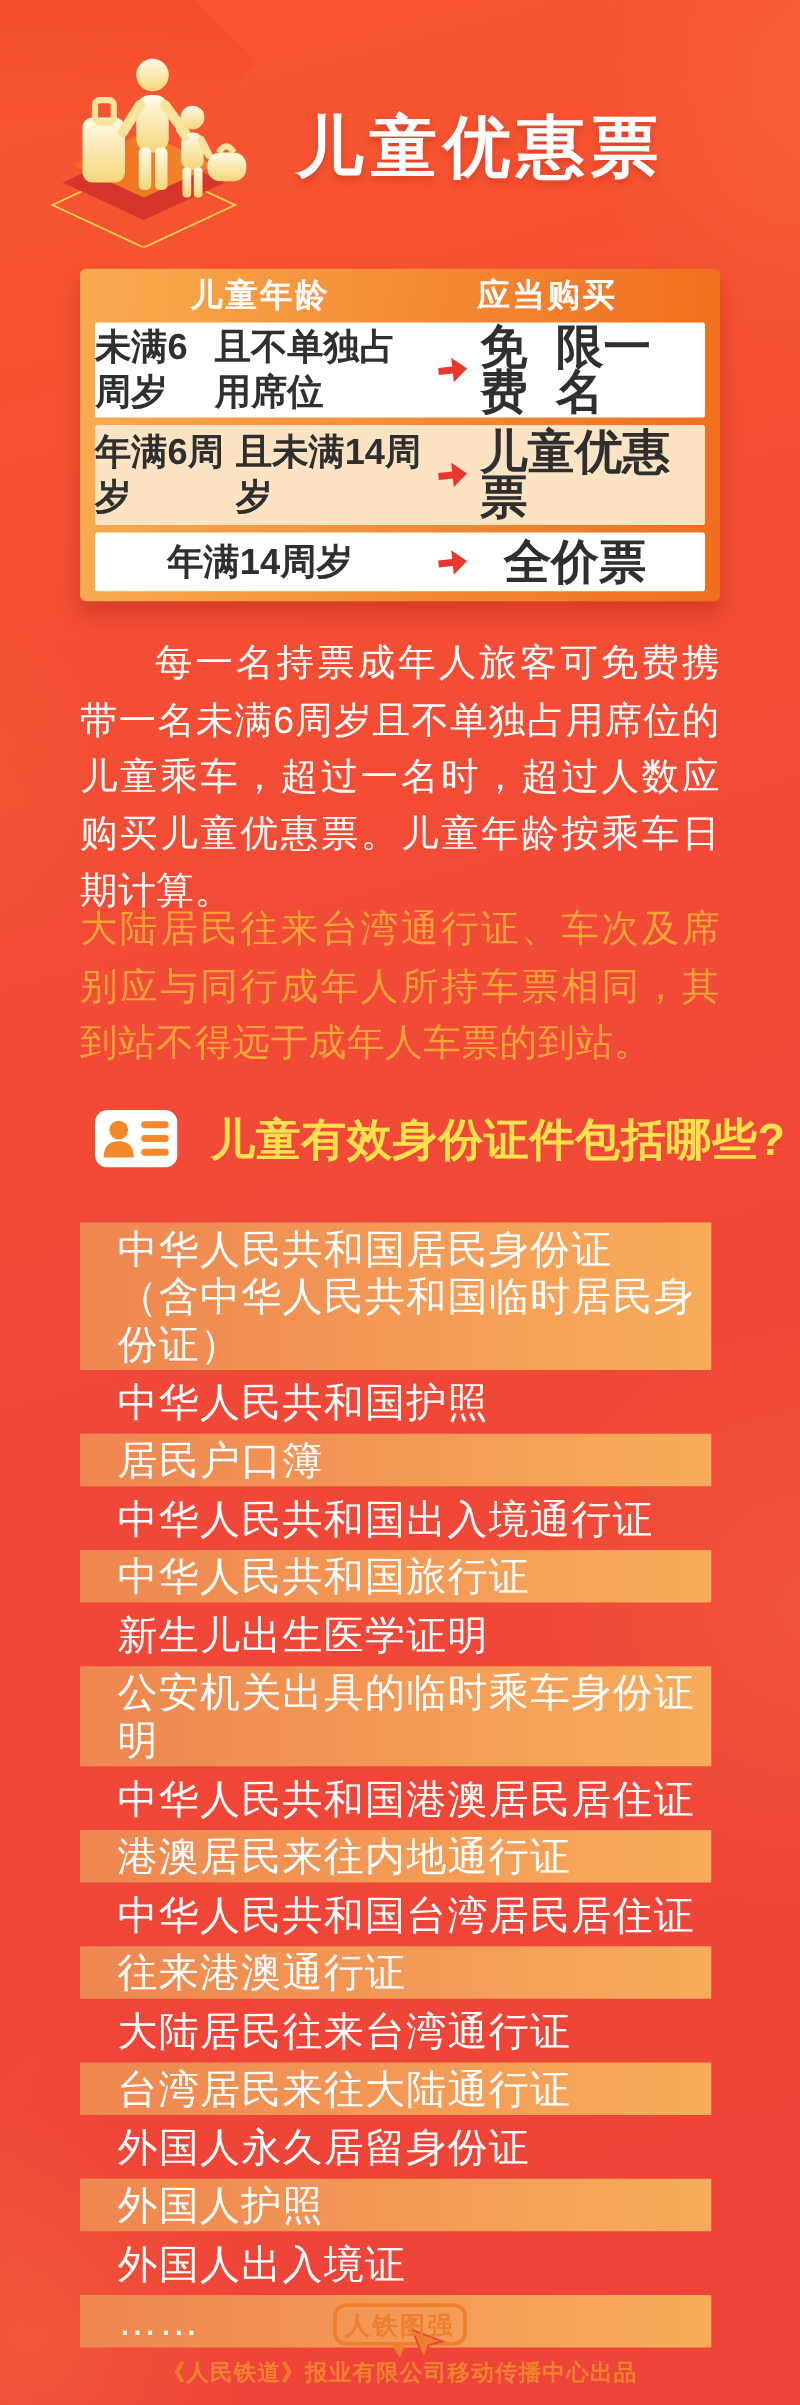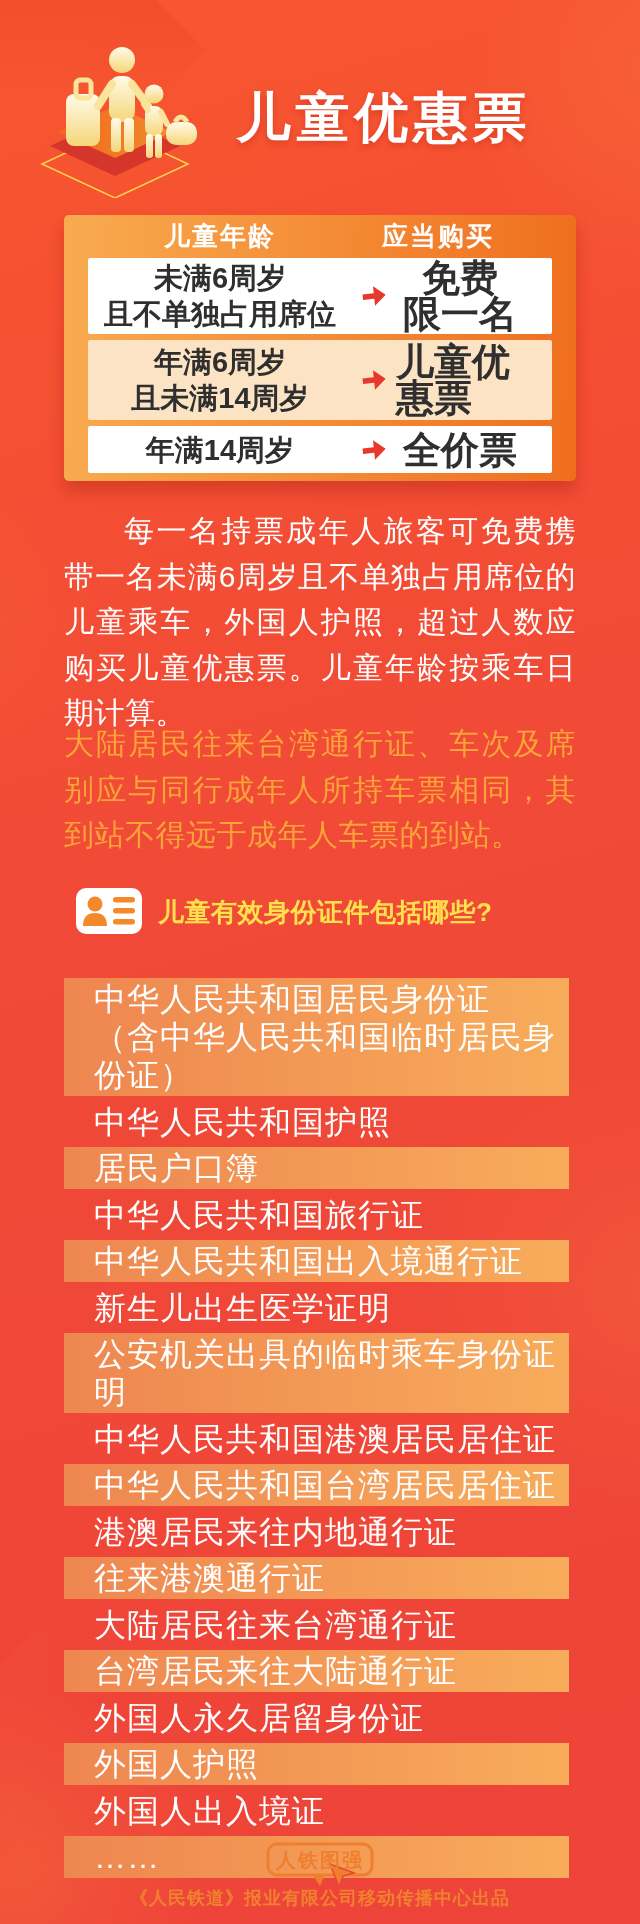--- a/index.html
+++ b/index.html
@@ -22,45 +22,45 @@
 
   
   .header-icon{position:absolute;left:40px;top:18px;width:160px;height:180px;}
   .page-title{position:absolute;left:200px;top:82px;width:368px;text-align:center;
     color:#ffffff;font-size:54px;font-weight:900;letter-spacing:5px;
     text-shadow:0 3px 6px rgba(170,30,15,0.35);white-space:nowrap;}
 
   
   .fare-table{position:absolute;left:64px;top:215px;width:512px;box-sizing:border-box;
     background:linear-gradient(92deg,#f9ab4f 0%,#ef6e1e 100%);
-    border-radius:5px;padding:0 24px 8px;box-shadow:0 10px 16px rgba(150,20,10,0.30);}
+    border-radius:5px;padding:0 12px 8px;box-shadow:0 10px 16px rgba(150,20,10,0.30);}
   .t-header{height:43px;display:flex;align-items:center;}
   .t-h-cell{color:#ffffff;font-size:26px;font-weight:800;letter-spacing:2px;text-align:center;}
   .t-h-cell.left{width:264px;}
   .t-h-cell.right{flex:1;padding-right:28px;font-family:Liberation Mono, monospace;}
   .t-row{display:flex;align-items:center;background:#ffffff;margin-bottom:6px;border-radius:2px;}
   .t-row.peach{background:#fce3c3;}
   .t-row:last-child{margin-bottom:0;}
-  .t-cell{display:flex;flex-direction:column;justify-content:center;align-items:center;
+  .t-cell{display:flex;flex-direction:row;justify-content:center;align-items:center;
     color:#2f2f2f;font-size:29px;font-weight:700;line-height:36px;}
   .t-cell.age{width:264px;}
   .t-cell.buy{flex:1;padding-right:28px;font-size:38px;}
   .t-arrow{width:44px;display:flex;align-items:center;justify-content:center;}
   .t-arrow svg{width:30px;height:30px;transform:rotate(-6deg);}
 
   
   .para{position:absolute;left:64px;width:512px;font-size:30px;line-height:45.5px;
     text-align:justify;letter-spacing:0.5px;}
   .para.white{top:508px;color:#ffffff;text-indent:2em;}
   .para.orange{top:721px;color:#f9a338;}
 
   
   .section-icon{position:absolute;left:76px;top:888px;width:66px;height:46px;}
-  .section-title{position:absolute;left:158px;top:889px;width:420px;
-    color:#ffe14d;font-size:26px;font-weight:800;line-height:46px;white-space:nowrap;
+  .section-title{position:absolute;left:168px;top:889px;width:420px;
+    color:#ffe14d;font-size:36px;font-weight:800;line-height:46px;white-space:nowrap;
     letter-spacing:0.5px;}
 
   
   .doc-list{position:absolute;left:64px;top:978px;width:505px;display:flex;
     flex-direction:column;gap:4.5px;}
   .doc-row{min-height:42px;display:flex;flex-direction:column;justify-content:center;
     padding:2px 0 2px 30px;box-sizing:border-box;}
   .doc-row:nth-child(odd){background:linear-gradient(90deg,#ee8650 0%,#f8ac5b 100%);}
   .doc-line{color:#ffffff;font-size:32px;font-weight:500;line-height:38px;letter-spacing:1px;}
 
@@ -160,21 +160,21 @@
         <svg viewBox="0 0 32 32">
             <path d="M4 19 L4 13 L16 13 L16 5.5 L28.5 16 L16 26.5 L16 19 Z" fill="#e7382e"></path>
           </svg>
       </div>
       <div class="t-cell buy">
         <div>全价票</div>
       </div>
     </div>
   </div>
 
-  <div class="para white">每一名持票成年人旅客可免费携带一名未满6周岁且不单独占用席位的儿童乘车，外国人护照，超过人数应购买儿童优惠票。儿童年龄按乘车日期计算。</div>
+  <div class="para white">每一名持票成年人旅客可免费携带一名未满6周岁且不单独占用席位的儿童乘车，超过一名时，超过人数应购买儿童优惠票。儿童年龄按乘车日期计算。</div>
   <div class="para orange">大陆居民往来台湾通行证、车次及席别应与同行成年人所持车票相同，其到站不得远于成年人车票的到站。</div>
 
   <svg class="section-icon" viewBox="0 0 66 46">
     <rect x="0" y="0" width="66" height="46" rx="10" fill="#ffffff"></rect>
     <circle cx="19" cy="16" r="7.5" fill="#f5882b"></circle>
     <path d="M7 38 q0,-13 12,-13 q12,0 12,13 Z" fill="#f5882b"></path>
     <rect x="37" y="9" width="22" height="5.5" rx="2.7" fill="#f5882b"></rect>
     <rect x="37" y="20" width="22" height="5.5" rx="2.7" fill="#f5882b"></rect>
     <rect x="37" y="31" width="22" height="5.5" rx="2.7" fill="#f5882b"></rect>
   </svg>
@@ -185,39 +185,39 @@
         <div class="doc-line">中华人民共和国居民身份证</div>
         <div class="doc-line">（含中华人民共和国临时居民身份证）</div>
       </div>
       <div class="doc-row">
         <div class="doc-line">中华人民共和国护照</div>
       </div>
       <div class="doc-row">
         <div class="doc-line">居民户口簿</div>
       </div>
       <div class="doc-row">
+        <div class="doc-line">中华人民共和国出入境通行证</div>
+      </div>
+      <div class="doc-row">
         <div class="doc-line">中华人民共和国旅行证</div>
       </div>
       <div class="doc-row">
-        <div class="doc-line">中华人民共和国出入境通行证</div>
-      </div>
-      <div class="doc-row">
         <div class="doc-line">新生儿出生医学证明</div>
       </div>
       <div class="doc-row">
         <div class="doc-line">公安机关出具的临时乘车身份证明</div>
       </div>
       <div class="doc-row">
         <div class="doc-line">中华人民共和国港澳居民居住证</div>
       </div>
       <div class="doc-row">
+        <div class="doc-line">港澳居民来往内地通行证</div>
+      </div>
+      <div class="doc-row">
         <div class="doc-line">中华人民共和国台湾居民居住证</div>
-      </div>
-      <div class="doc-row">
-        <div class="doc-line">港澳居民来往内地通行证</div>
       </div>
       <div class="doc-row">
         <div class="doc-line">往来港澳通行证</div>
       </div>
       <div class="doc-row">
         <div class="doc-line">大陆居民往来台湾通行证</div>
       </div>
       <div class="doc-row">
         <div class="doc-line">台湾居民来往大陆通行证</div>
       </div>

